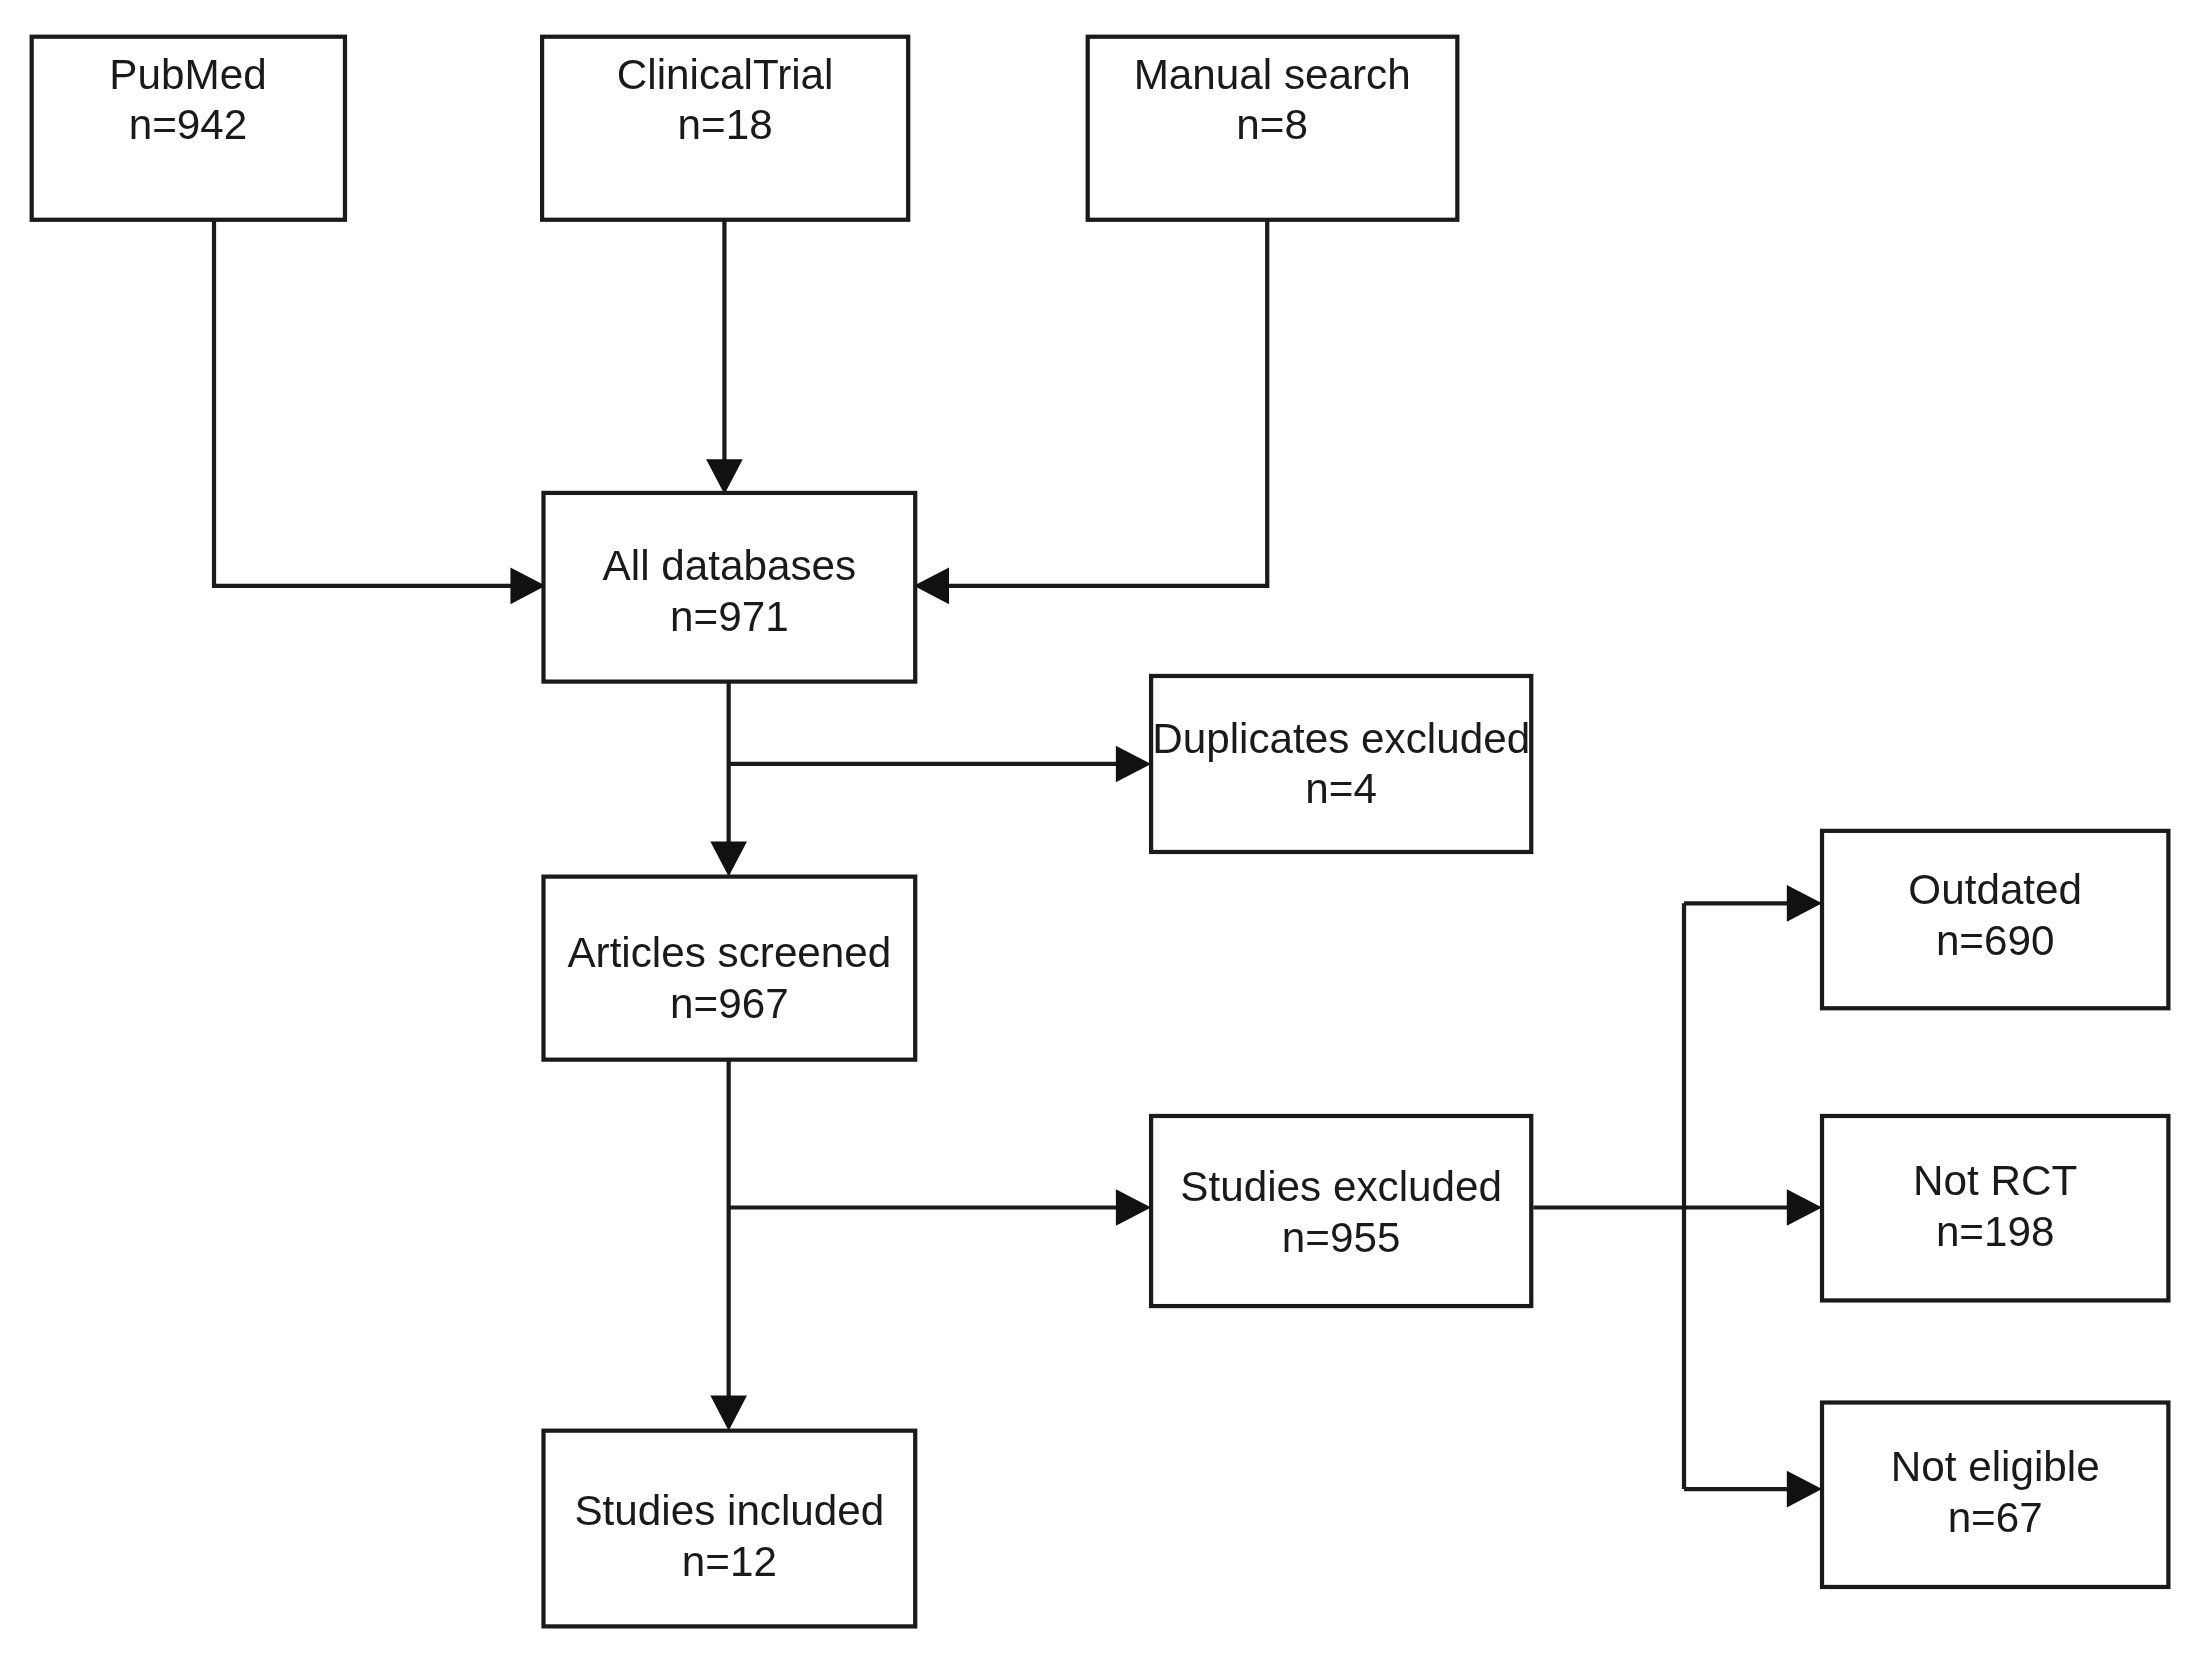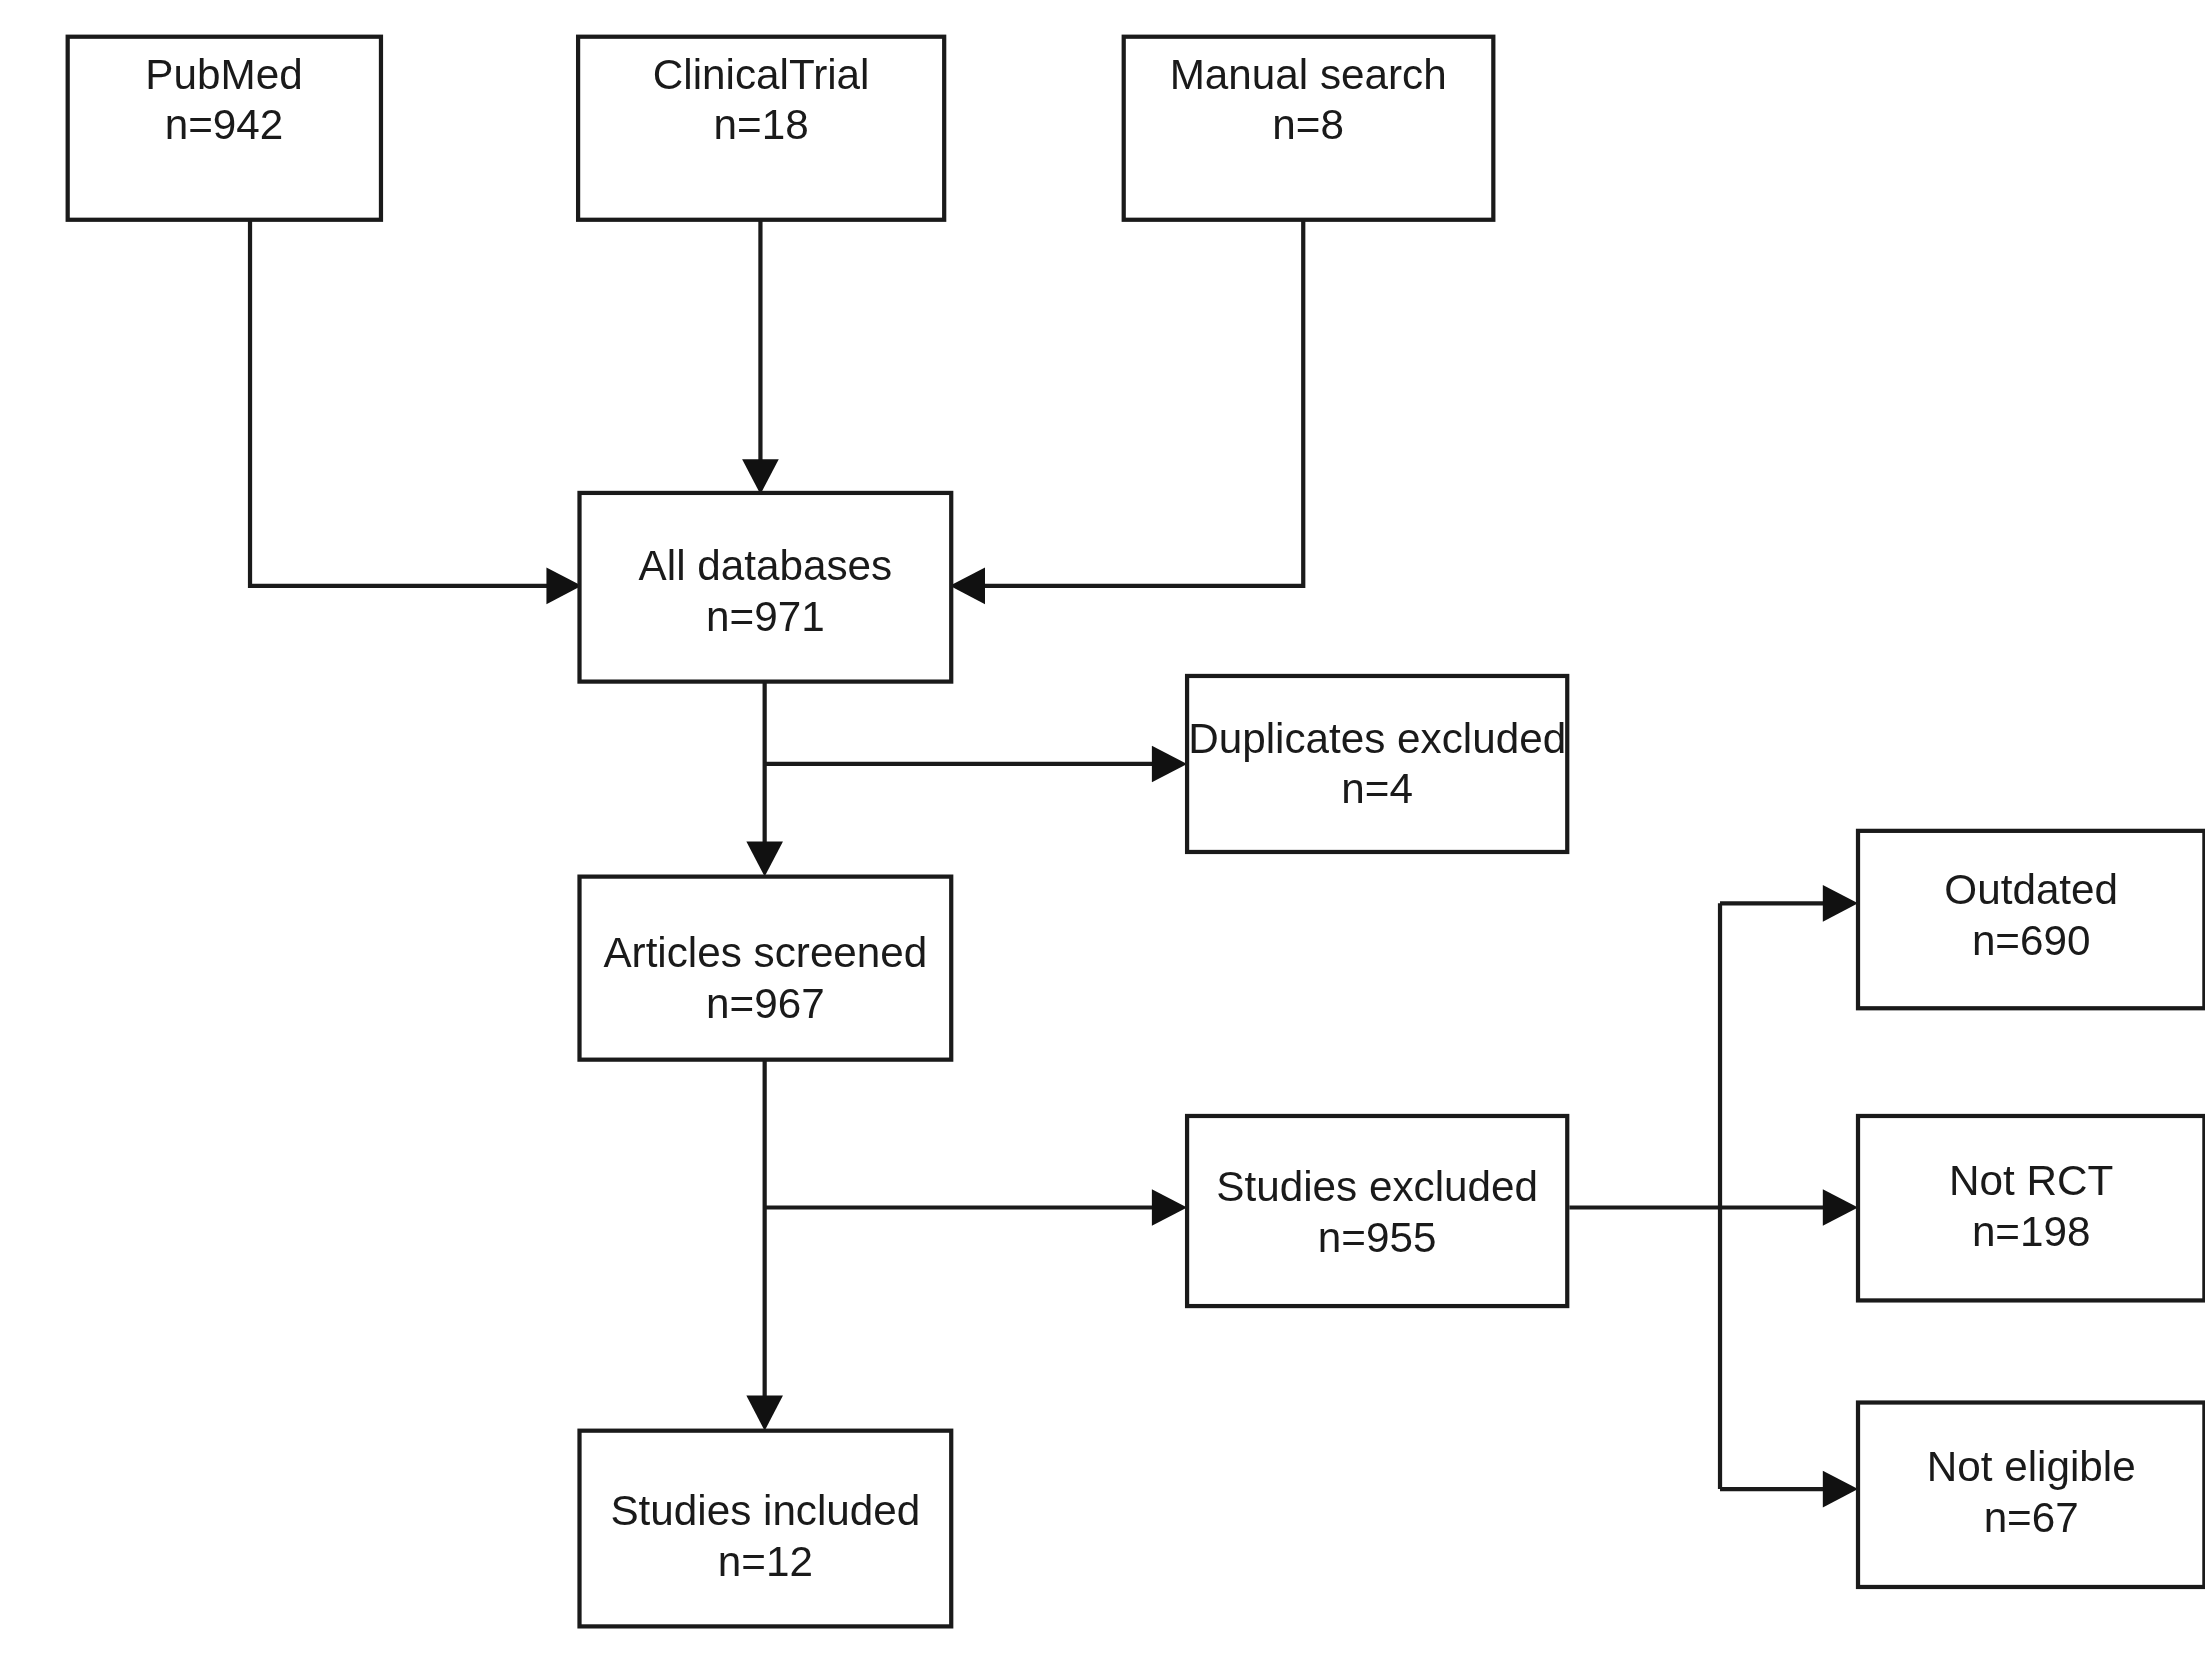--- a/index.html
+++ b/index.html
@@ -12,21 +12,20 @@
     width: 2205px;
     height: 1661px;
     font-family: "Liberation Sans", sans-serif;
     overflow: hidden;
   }
   #flow-root {
     position: relative;
     width: 1782px;
     height: 1661px;
     background: #ffffff;
-    margin-left: 36px;
   }
   svg#flow-svg {
     position: absolute;
     top: 0;
     left: 0;
     width: 2205px;
     height: 1661px;
     display: block;
   }
   .node-rect {

